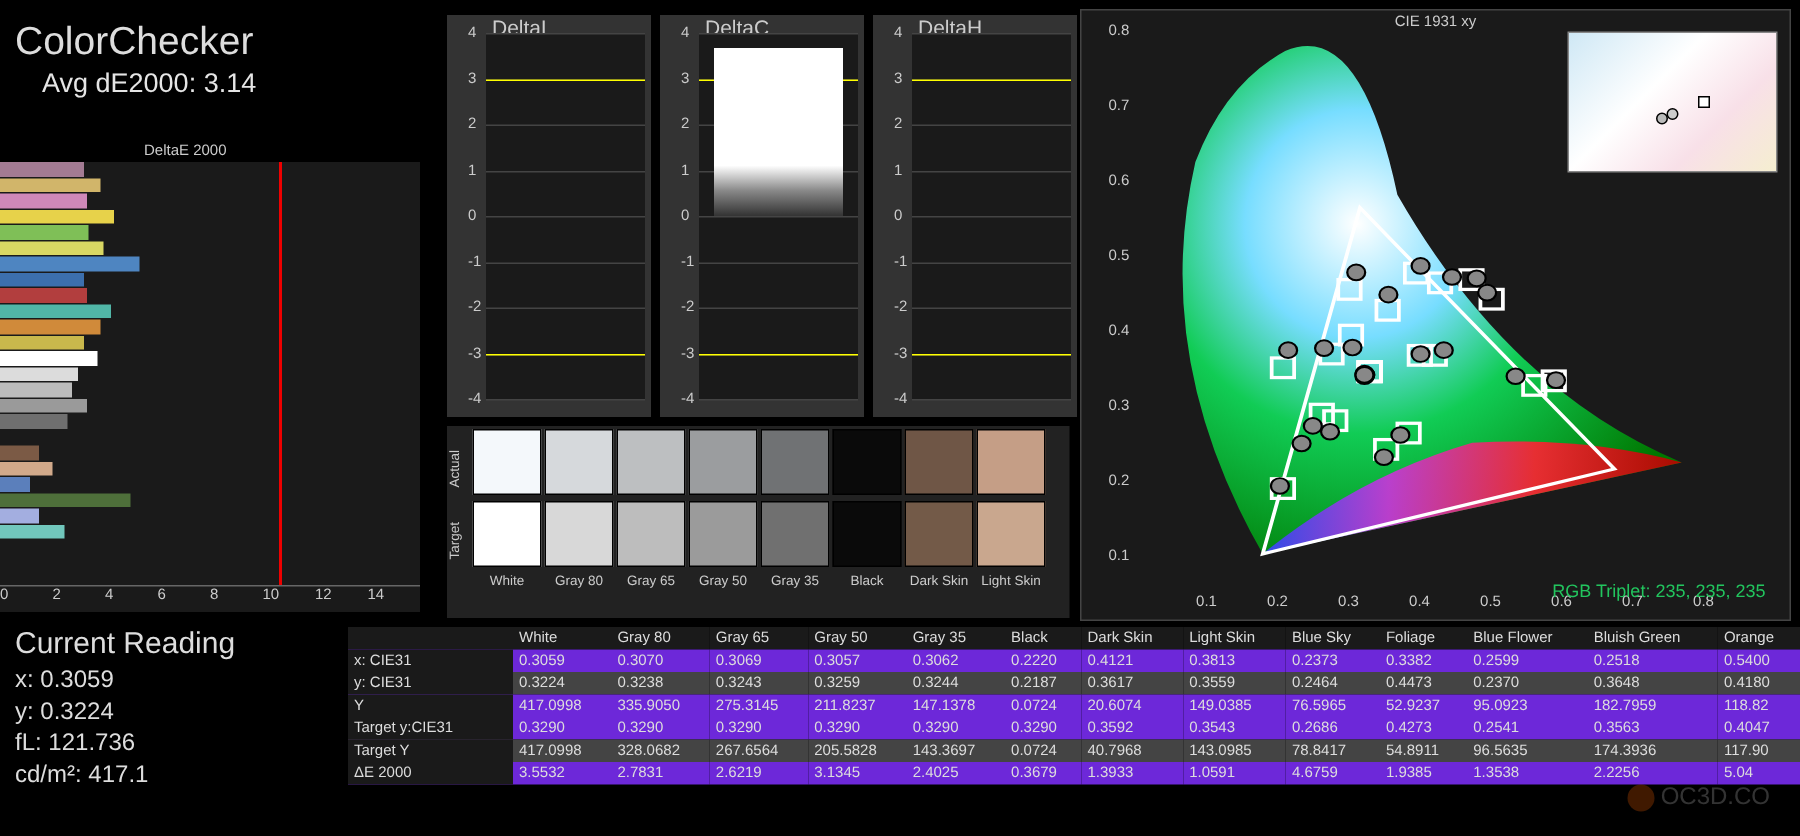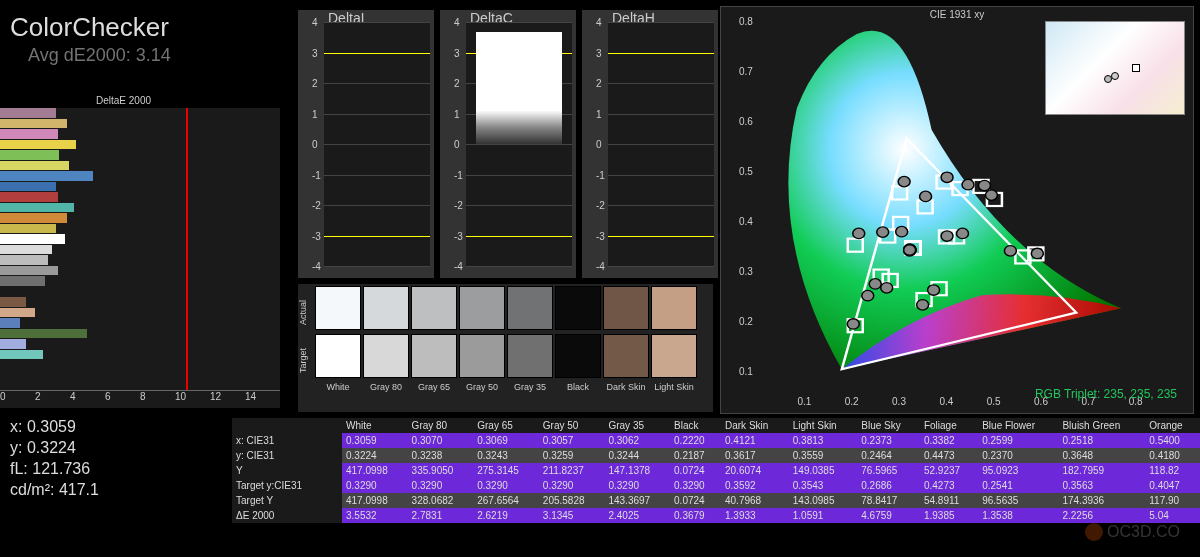--- a/index.html
+++ b/index.html
@@ -1,19 +1,19 @@
 <!DOCTYPE html>
 <html><head>
 <meta charset="utf-8">
 <style>
   *{box-sizing:border-box;margin:0;padding:0;font-family:Arial,Helvetica,sans-serif}
   body{background:#000;color:#ccc;width:1200px;height:557px;overflow:hidden;position:relative;font-size:11px}
   .hdr{position:absolute;left:10px;top:12px}
   .title{font-size:26px;color:#ddd;font-weight:normal}
-  .avg,.max{font-size:18px;color:#737373;margin-top:2px;padding-left:18px}
+  .avg,.max{font-size:18px;color:#e5e5e5;margin-top:2px;padding-left:18px}
   .de-label{position:absolute;left:96px;top:95px;font-size:10px;color:#ccc}
   .de-chart{position:absolute;left:0;top:108px;width:280px;height:300px;background:#1a1a1a}
   .de-bars{position:absolute;left:0;top:0;width:260px;height:280px}
   .bar{height:9.5px;margin-bottom:1px}
   .de-axis{position:absolute;bottom:0;left:0;right:0;height:18px;display:flex;border-top:1px solid #666}
   .de-axis span{flex:1;font-size:10px;color:#ccc;text-align:left}
   .de-target{position:absolute;top:0;bottom:18px;border-left:2px solid #e00}
   
   .delta-charts{position:absolute;left:298px;top:10px;display:flex;gap:6px}
   .dchart{width:136px;height:268px;background:#333;position:relative}
@@ -316,20 +316,21 @@
     </div>
   <div class="rgb-lbl">RGB Triplet: 235, 235, 235</div>
   <div class="cie-inset">
     <div class="mark" style="left:62%;top:46%;background:#fff"></div>
     <div class="mark" style="left:47%;top:54%;border-radius:50%;background:#ccc"></div>
     <div class="mark" style="left:42%;top:58%;border-radius:50%;background:#bbb"></div>
   </div>
 </div>
 
 <div class="cur">
+  <div class="ct">Current Reading</div>
   <div>x: 0.3059</div>
   <div>y: 0.3224</div>
   <div>fL: 121.736</div>
   <div>cd/m²: 417.1</div>
 </div>
 
 <div class="dtable">
   <table id="dtable">
       <tbody>
         <tr>

